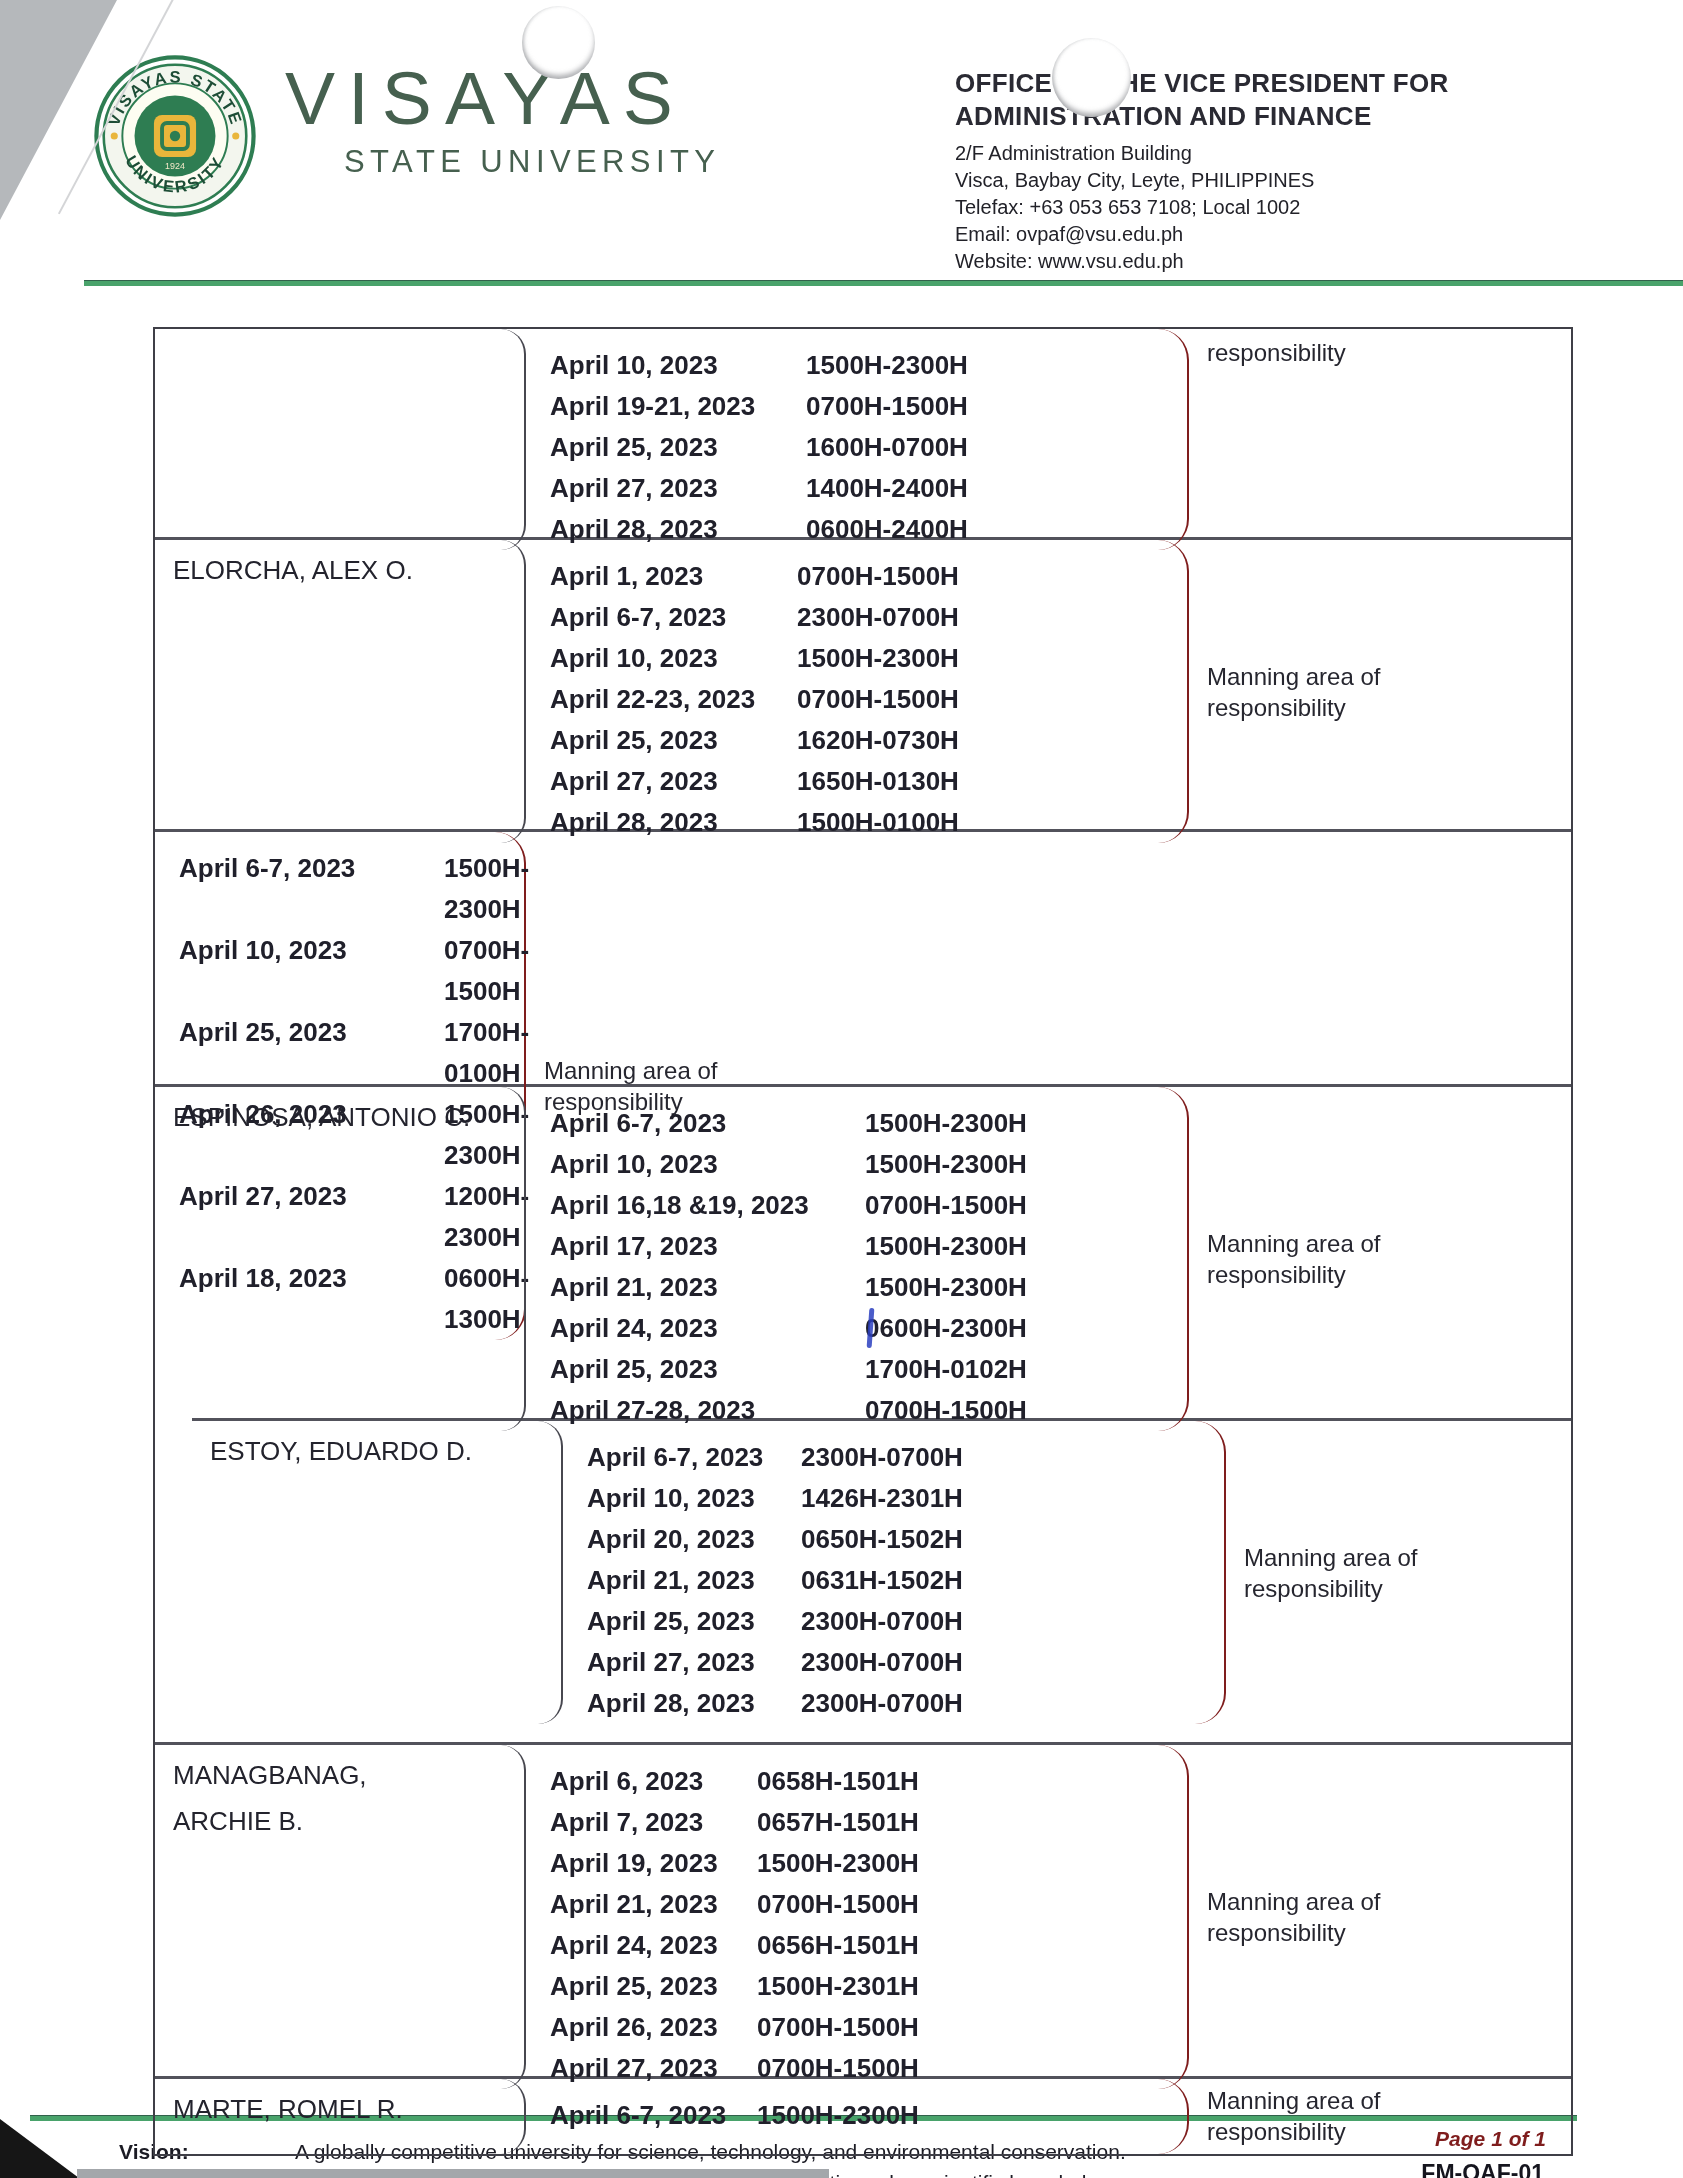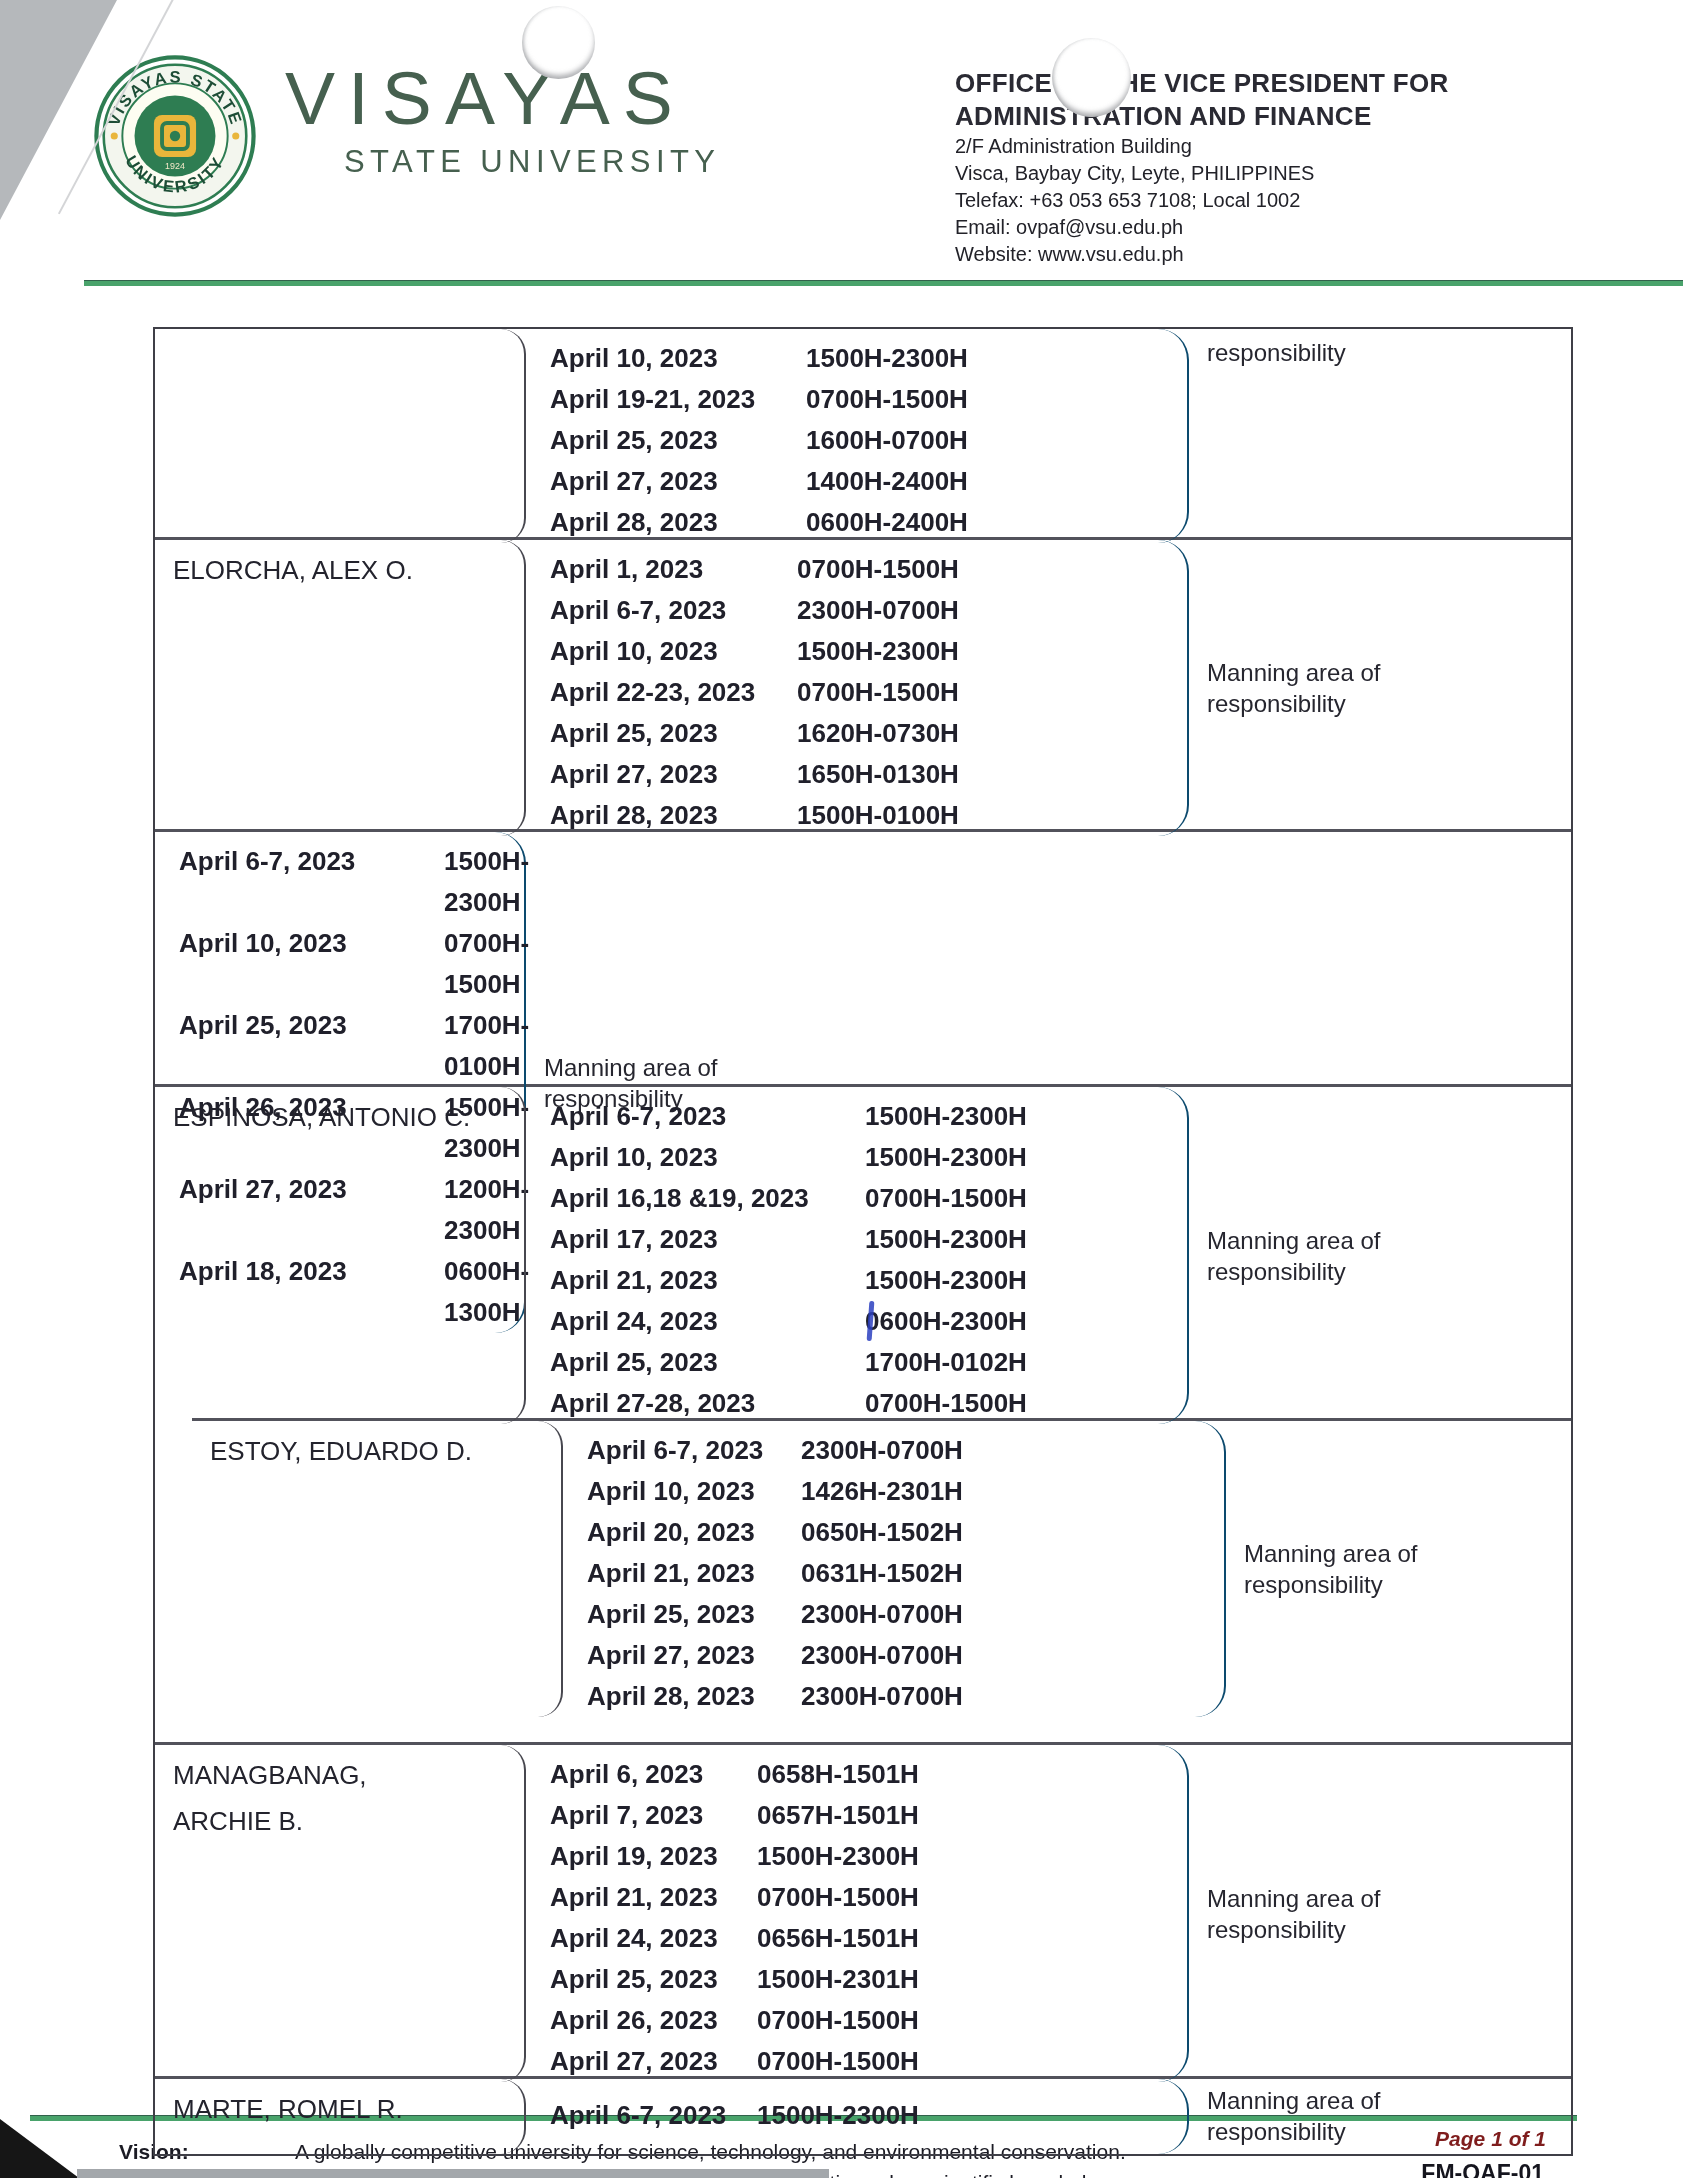--- a/index.html
+++ b/index.html
@@ -19,34 +19,34 @@
     box-shadow:inset 0 -4px 5px rgba(140,142,146,.65), inset 2px 0 3px rgba(170,172,176,.35);}
   .hole.h1{left:522px;top:6px;width:73px;height:73px;}
   .hole.h2{left:1052px;top:38px;width:79px;height:79px;}
   
   .seal{position:absolute;left:94px;top:55px;width:162px;height:162px;}
   .wordmark{position:absolute;left:285px;top:61px;color:#46604f;}
   .wordmark .big{font-size:75px;font-weight:500;letter-spacing:13px;line-height:1;}
   .wordmark .sub{font-size:31px;font-weight:400;letter-spacing:5.4px;margin:8px 0 0 59px;}
   .officeblock{position:absolute;left:955px;top:67px;width:614px;}
   .office-title{font-size:26px;font-weight:700;line-height:33px;color:#2a2a33;letter-spacing:0.3px;}
-  .office-addr{font-size:20px;line-height:27px;color:#222229;font-weight:500;}
+  .office-addr{margin-top:7px;font-size:20px;line-height:27px;color:#222229;font-weight:500;}
   .rule-top{position:absolute;left:84px;top:280px;width:1599px;height:5px;
     background:#49a36b;border-top:1px solid #31614b;}
   .rule-bottom{position:absolute;left:30px;top:2115px;width:1547px;height:5px;
     background:#49a36b;border-top:1px solid #31614b;}
   
   .sched-table{position:absolute;left:153px;top:327px;width:1416px;
     border:2px solid #3f3f47;border-top-width:2px;z-index:2;}
   .trow{display:grid;grid-template-columns:371px 663px 1fr;border-top:3px solid #52525b;}
   .trow:first-child{border-top:none;}
   .cell{position:relative;}
   .name-cell{border-right:2px solid #47474f;padding:7px 10px 0 18px;
     font-size:26px;font-weight:500;line-height:46px;color:#23232d;border-radius:25px;}
-  .sched-cell{border-right:2px solid #0c4a6e;padding:9px 0 0 24px;border-radius:31px;}
+  .sched-cell{border-right:2px solid #7f1d1d;padding:16px 0 0 24px;border-radius:31px;}
   .sline{display:grid;grid-template-columns:var(--tcol,248px) auto;
     font-size:26px;font-weight:700;line-height:41px;color:#20202b;}
   .sdate{font-weight:700;}
   .stime{position:relative;font-weight:700;}
   .remark-cell{display:flex;flex-direction:column;justify-content:center;padding:6px 18px;}
   .remark-text{font-size:24px;font-weight:500;line-height:31px;max-width:208px;color:#26262f;}
   
   .trow:nth-child(1){height:208px;--tcol:256px;}
   .trow:nth-child(2){height:289px;--tcol:247px;}
   .trow:nth-child(3){height:252px;--tcol:265px;}

